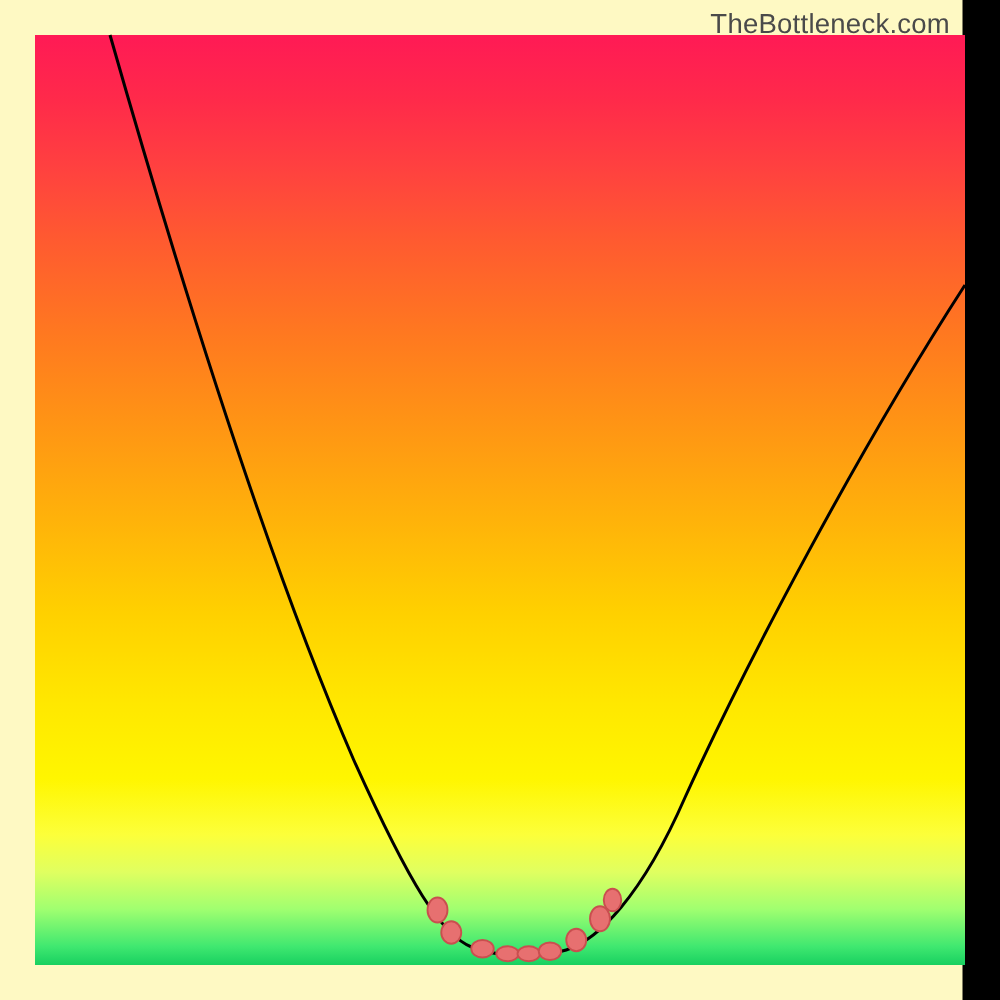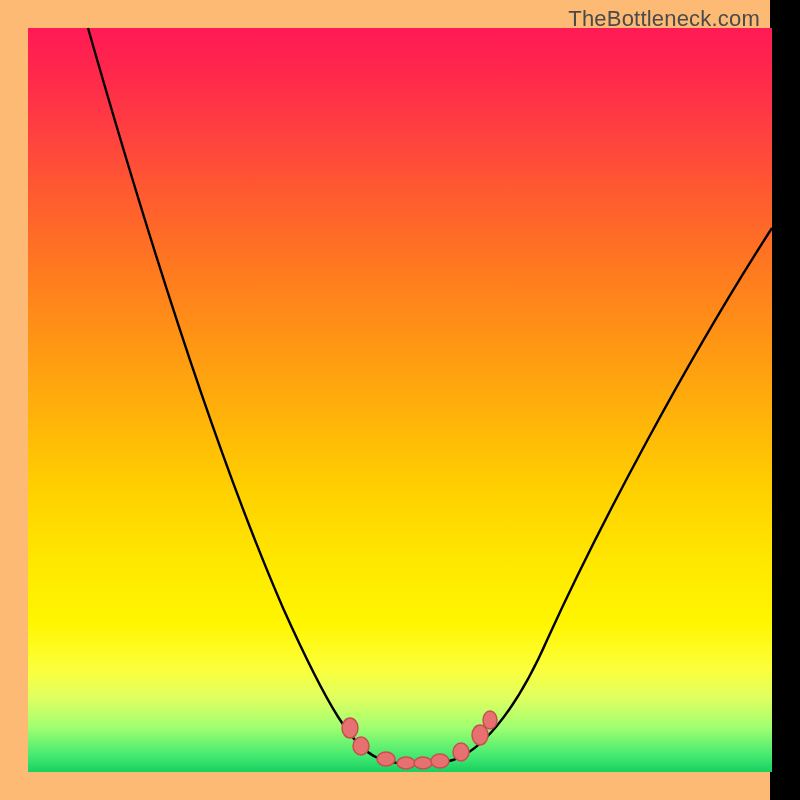--- a/index.html
+++ b/index.html
@@ -10,21 +10,21 @@
     overflow: hidden;
     background: #000;
     font-family: Arial, Helvetica, sans-serif;
   }
   .frame {
     position: absolute;
     left: 0;
     top: 0;
     width: 770px;
     height: 800px;
-    background: #fdba74;
+    background: #fef9c3;
   }
   .plot {
     position: absolute;
     left: 28px;
     top: 28px;
     width: 744px;
     height: 744px;
     
     background: linear-gradient(
       to bottom,

